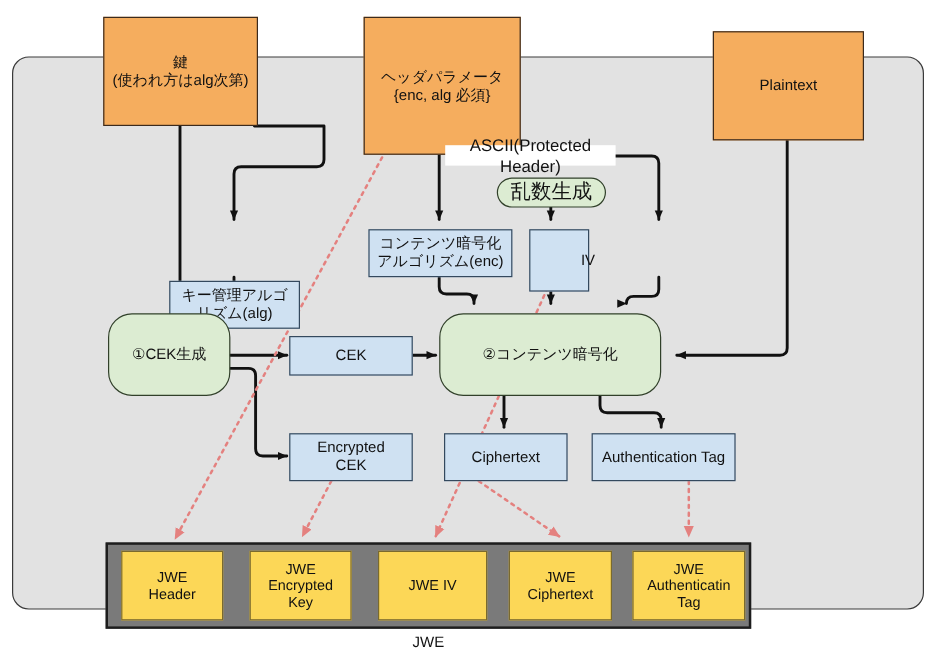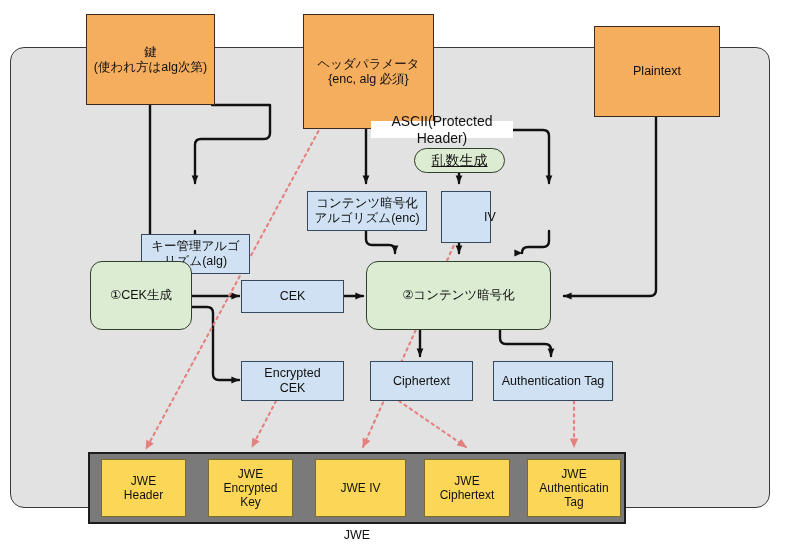--- a/index.html
+++ b/index.html
@@ -50,29 +50,28 @@
   
   .blue {
     background: #cfe1f2;
     border: 1.7px solid #34495e;
     font-size: 12.5px;
   }
   
   .green {
     background: #dcecd2;
     border: 1.7px solid #31402a;
-    border-radius: 12px;
+    border-radius: 20px;
     font-size: 12.5px;
   }
   .pill {
     background: #dcecd2;
     border: 1.6px solid #31402a;
     border-radius: 14px;
-    font-size: 14px;
-    text-decoration: underline;
+    font-size: 17px;
   }
   
   .wlabel {
     background: #ffffff;
     font-size: 14px;
     padding: 0 2px;
     border: none;
   }
   
   .jwe-strip {

